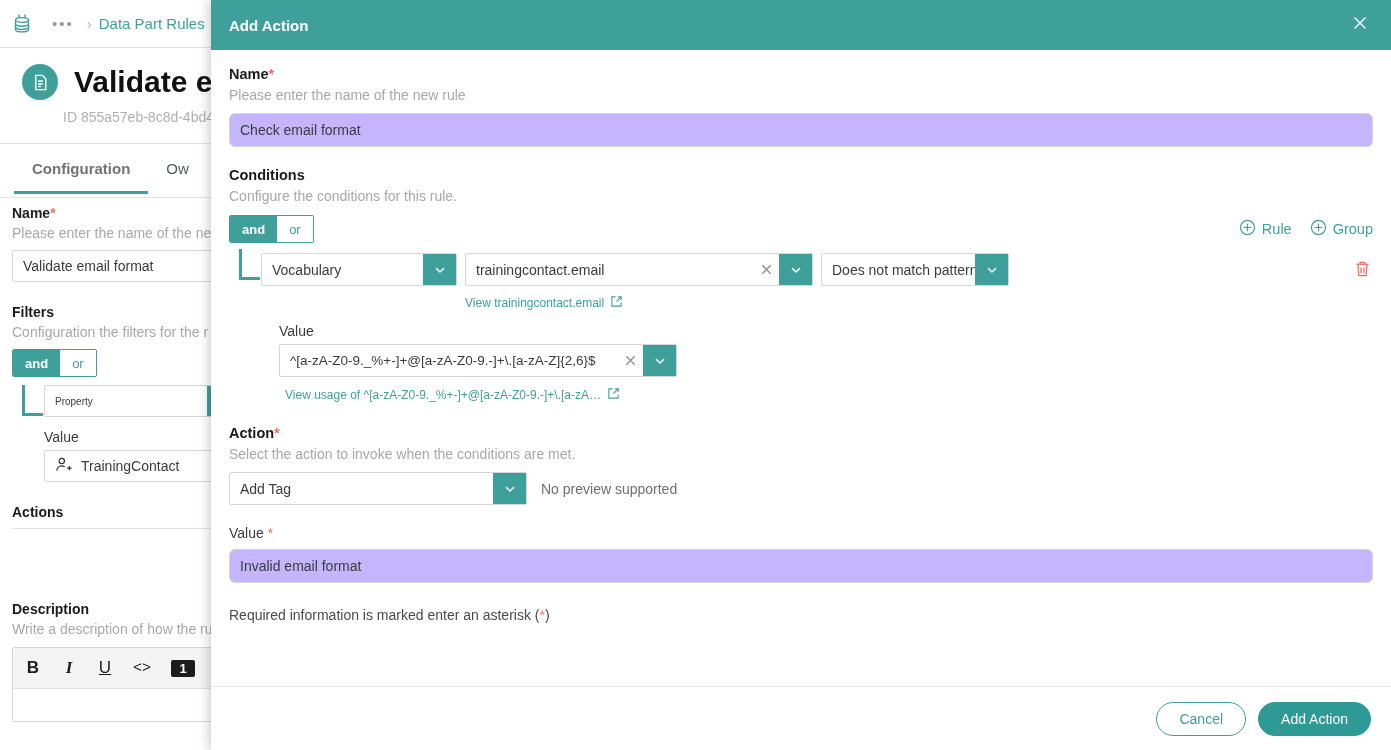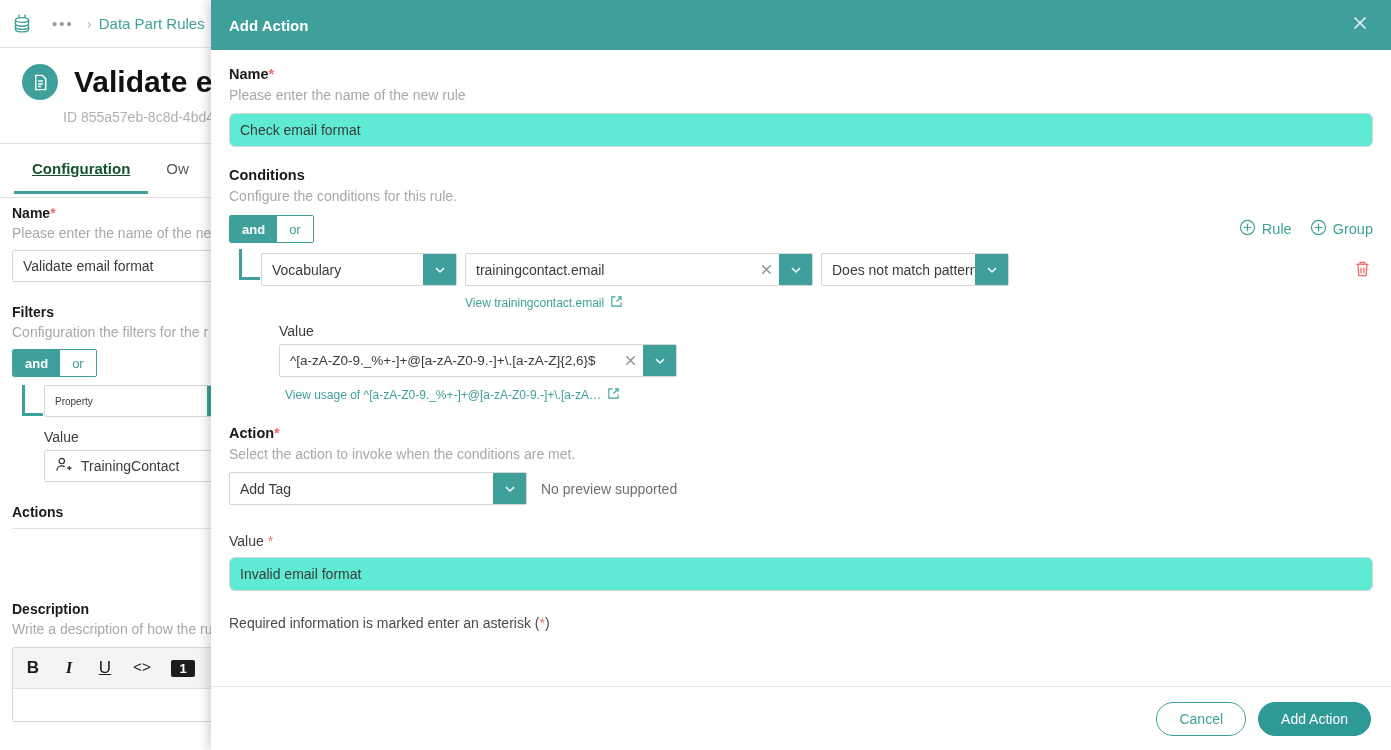--- a/index.html
+++ b/index.html
@@ -91,24 +91,23 @@
     padding-left: 14px;
   }
   .tab {
     font-size: 15px;
     padding: 16px 18px 14px 18px;
     color: #55595c;
     cursor: pointer;
     white-space: nowrap;
   }
   .tab.active {
-    color: #14532d;
+    color: #737373;
     font-weight: bold;
     border-bottom: 3px solid #3fa09b;
-    text-decoration: underline;
   }
 
   
   #bg-form {
     position: absolute;
     left: 12px; top: 205px;
     width: 500px;
   }
   .bg-label {
     font-size: 14px;
@@ -287,21 +286,21 @@
   .m-label .req { color: #e8736b; }
   .m-help {
     font-size: 14px;
     color: #a8a8a8;
     margin-top: 5px;
   }
   .m-input {
     height: 33px;
     border: 1px solid #d6d6d6;
     border-radius: 6px;
-    background: #5eead4;
+    background: #c4b5fd;
     display: flex;
     align-items: center;
     padding: 16px 10px;
     font-size: 14px;
     color: #3b3b3b;
     box-sizing: border-box;
     width: 100%;
   }
   .row { display: flex; align-items: center; }
 
@@ -605,21 +604,21 @@
         <span class="txt">Add Tag</span>
         <span class="cond-caret">
           <svg width="14" height="14" viewBox="0 0 14 14" fill="none" stroke="#eaf7f6" stroke-width="1.6">
               <path d="M3 5.2 L7 9 L11 5.2"></path>
             </svg>
         </span>
       </div>
       <span class="muted-note">No preview supported</span>
     </div>
 
-    <div style="margin-top:28px;font-size:14px;color:#3b3b3b">
+    <div style="margin-top:20px;font-size:14px;color:#3b3b3b">
       <span>Value</span>
       <span class="req" style="color:#e8736b">*</span>
     </div>
     <div style="margin-top:8px">
       <input class="m-input" value="Invalid email format" style="">
     </div>
 
     <div style="margin-top:24px" class="footnote">
       <span>Required information is marked enter an asterisk (</span><span class="req">*</span><span>)</span>
     </div>

